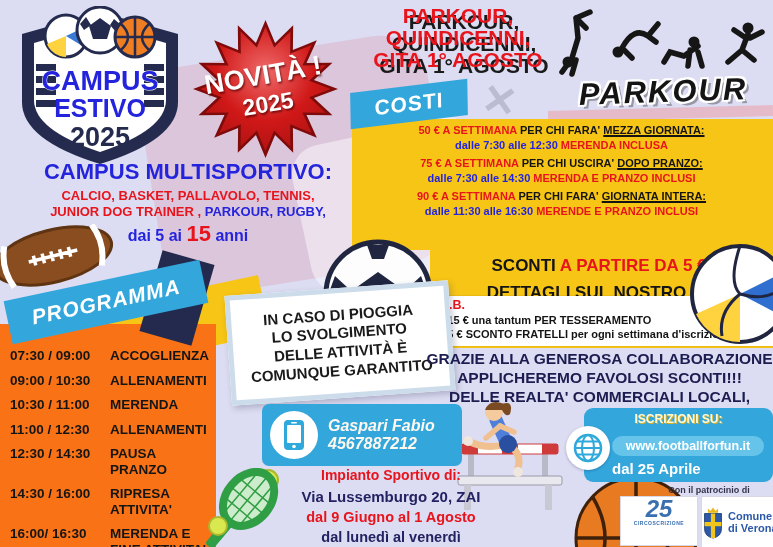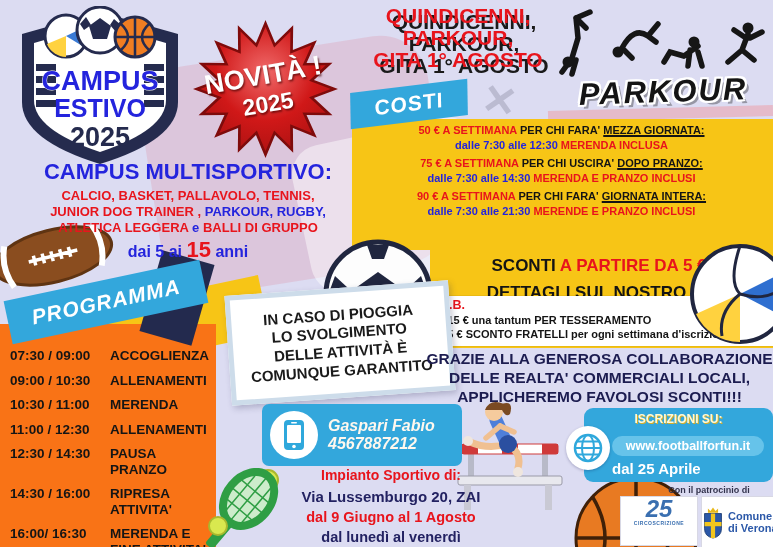--- a/index.html
+++ b/index.html
@@ -127,21 +127,21 @@
       <div class="cost-row">
         <div><span class="red">50 € A SETTIMANA</span> <span class="blk">PER CHI FARA'</span> <span class="blk und">MEZZA GIORNATA:</span></div>
         <div><span class="blu">dalle 7:30 alle 12:30</span> <span class="red">MERENDA INCLUSA</span></div>
       </div>
       <div class="cost-row">
         <div><span class="red">75 € A SETTIMANA</span> <span class="blk">PER CHI USCIRA'</span> <span class="blk und">DOPO PRANZO:</span></div>
         <div><span class="blu">dalle 7:30 alle 14:30</span> <span class="red">MERENDA E PRANZO INCLUSI</span></div>
       </div>
       <div class="cost-row">
         <div><span class="red">90 € A SETTIMANA</span> <span class="blk">PER CHI FARA'</span> <span class="blk und">GIORNATA INTERA:</span></div>
-        <div><span class="blu">dalle 7:30 alle 21:30</span> <span class="red">MERENDE E PRANZO INCLUSI</span></div>
+        <div><span class="blu">dalle 11:30 alle 16:30</span> <span class="red">MERENDE E PRANZO INCLUSI</span></div>
       </div>
     </div>
   </div>
 
   <div class="abs panelB">
     <div class="sconti">
       <div><span class="blk">SCONTI</span> <span class="red">A PARTIRE DA 5 € ...</span></div>
       <div class="blk">DETTAGLI SUL NOSTRO SITO</div>
     </div>
     <div class="nb">
@@ -274,22 +274,22 @@
   <div class="abs badge">
     <div class="star star-outer"></div>
     <div class="star star-inner"></div>
     <div class="badge-text">
       <div class="badge-l1">NOVITÀ !</div>
       <div class="badge-l2">2025</div>
     </div>
   </div>
 
   <div class="abs pk-title">
+    <div>PARKOUR,</div>
     <div>QUINDICENNI,</div>
-    <div>PARKOUR,</div>
     <div>GITA 1° AGOSTO</div>
   </div>
 
   <div class="abs silhouettes">
     <svg width="218" height="78" viewBox="0 0 218 78">
       <g stroke="#161616" stroke-width="5.5" stroke-linecap="round" fill="none">
         <path d="M20,56 L26,36 L24,16 M24,16 L38,10 M24,16 L34,26 M20,56 L10,70 M24,58 L20,72"></path>
         <path d="M70,46 Q82,24 96,34 M96,34 L106,22 M96,34 L104,40 M70,46 L80,56"></path>
         <path d="M146,44 L132,54 M138,48 L136,64 M146,50 L150,64 M132,54 L118,50 L112,60"></path>
         <path d="M196,32 L190,48 M194,36 L182,28 M198,36 L210,30 M190,48 L202,58 M190,48 L176,60"></path>
@@ -305,28 +305,27 @@
   <div class="abs graffiti">PARKOUR</div>
 
   <div class="abs costi-ribbon">
     <span>COSTI</span>
   </div>
 
   <div class="abs intro">
     <div class="intro-title">CAMPUS MULTISPORTIVO:</div>
     <div class="intro-line red">CALCIO, BASKET, PALLAVOLO, TENNIS,</div>
     <div class="intro-line"><span class="red">JUNIOR DOG TRAINER ,</span> <span class="blu">PARKOUR, RUGBY,</span></div>
-    <div class="intro-line"><span class="red">ATLETICA LEGGERA</span> <span class="blu">e</span> <span class="red">BALLI DI GRUPPO</span></div>
     <div class="ages"><span>dai 5 ai</span> <span class="num">15</span> <span>anni</span></div>
   </div>
 
   <div class="abs grazie">
     <div>GRAZIE ALLA GENEROSA COLLABORAZIONE</div>
+    <div>APPLICHEREMO FAVOLOSI SCONTI!!!</div>
     <div>DELLE REALTA' COMMERCIALI LOCALI,</div>
-    <div>APPLICHEREMO FAVOLOSI SCONTI!!!</div>
   </div>
 
   <div class="abs contact">
     <div class="contact-circle">
       <svg width="22" height="32" viewBox="0 0 22 32">
         <rect x="1" y="1" width="20" height="30" rx="4" fill="#2fa8dc"></rect>
         <rect x="4" y="6" width="14" height="18" rx="1" fill="#fff"></rect>
         <circle cx="11" cy="27.5" r="1.8" fill="#fff"></circle>
         <rect x="8" y="3" width="6" height="1.6" rx=".8" fill="#fff"></rect>
       </svg>

